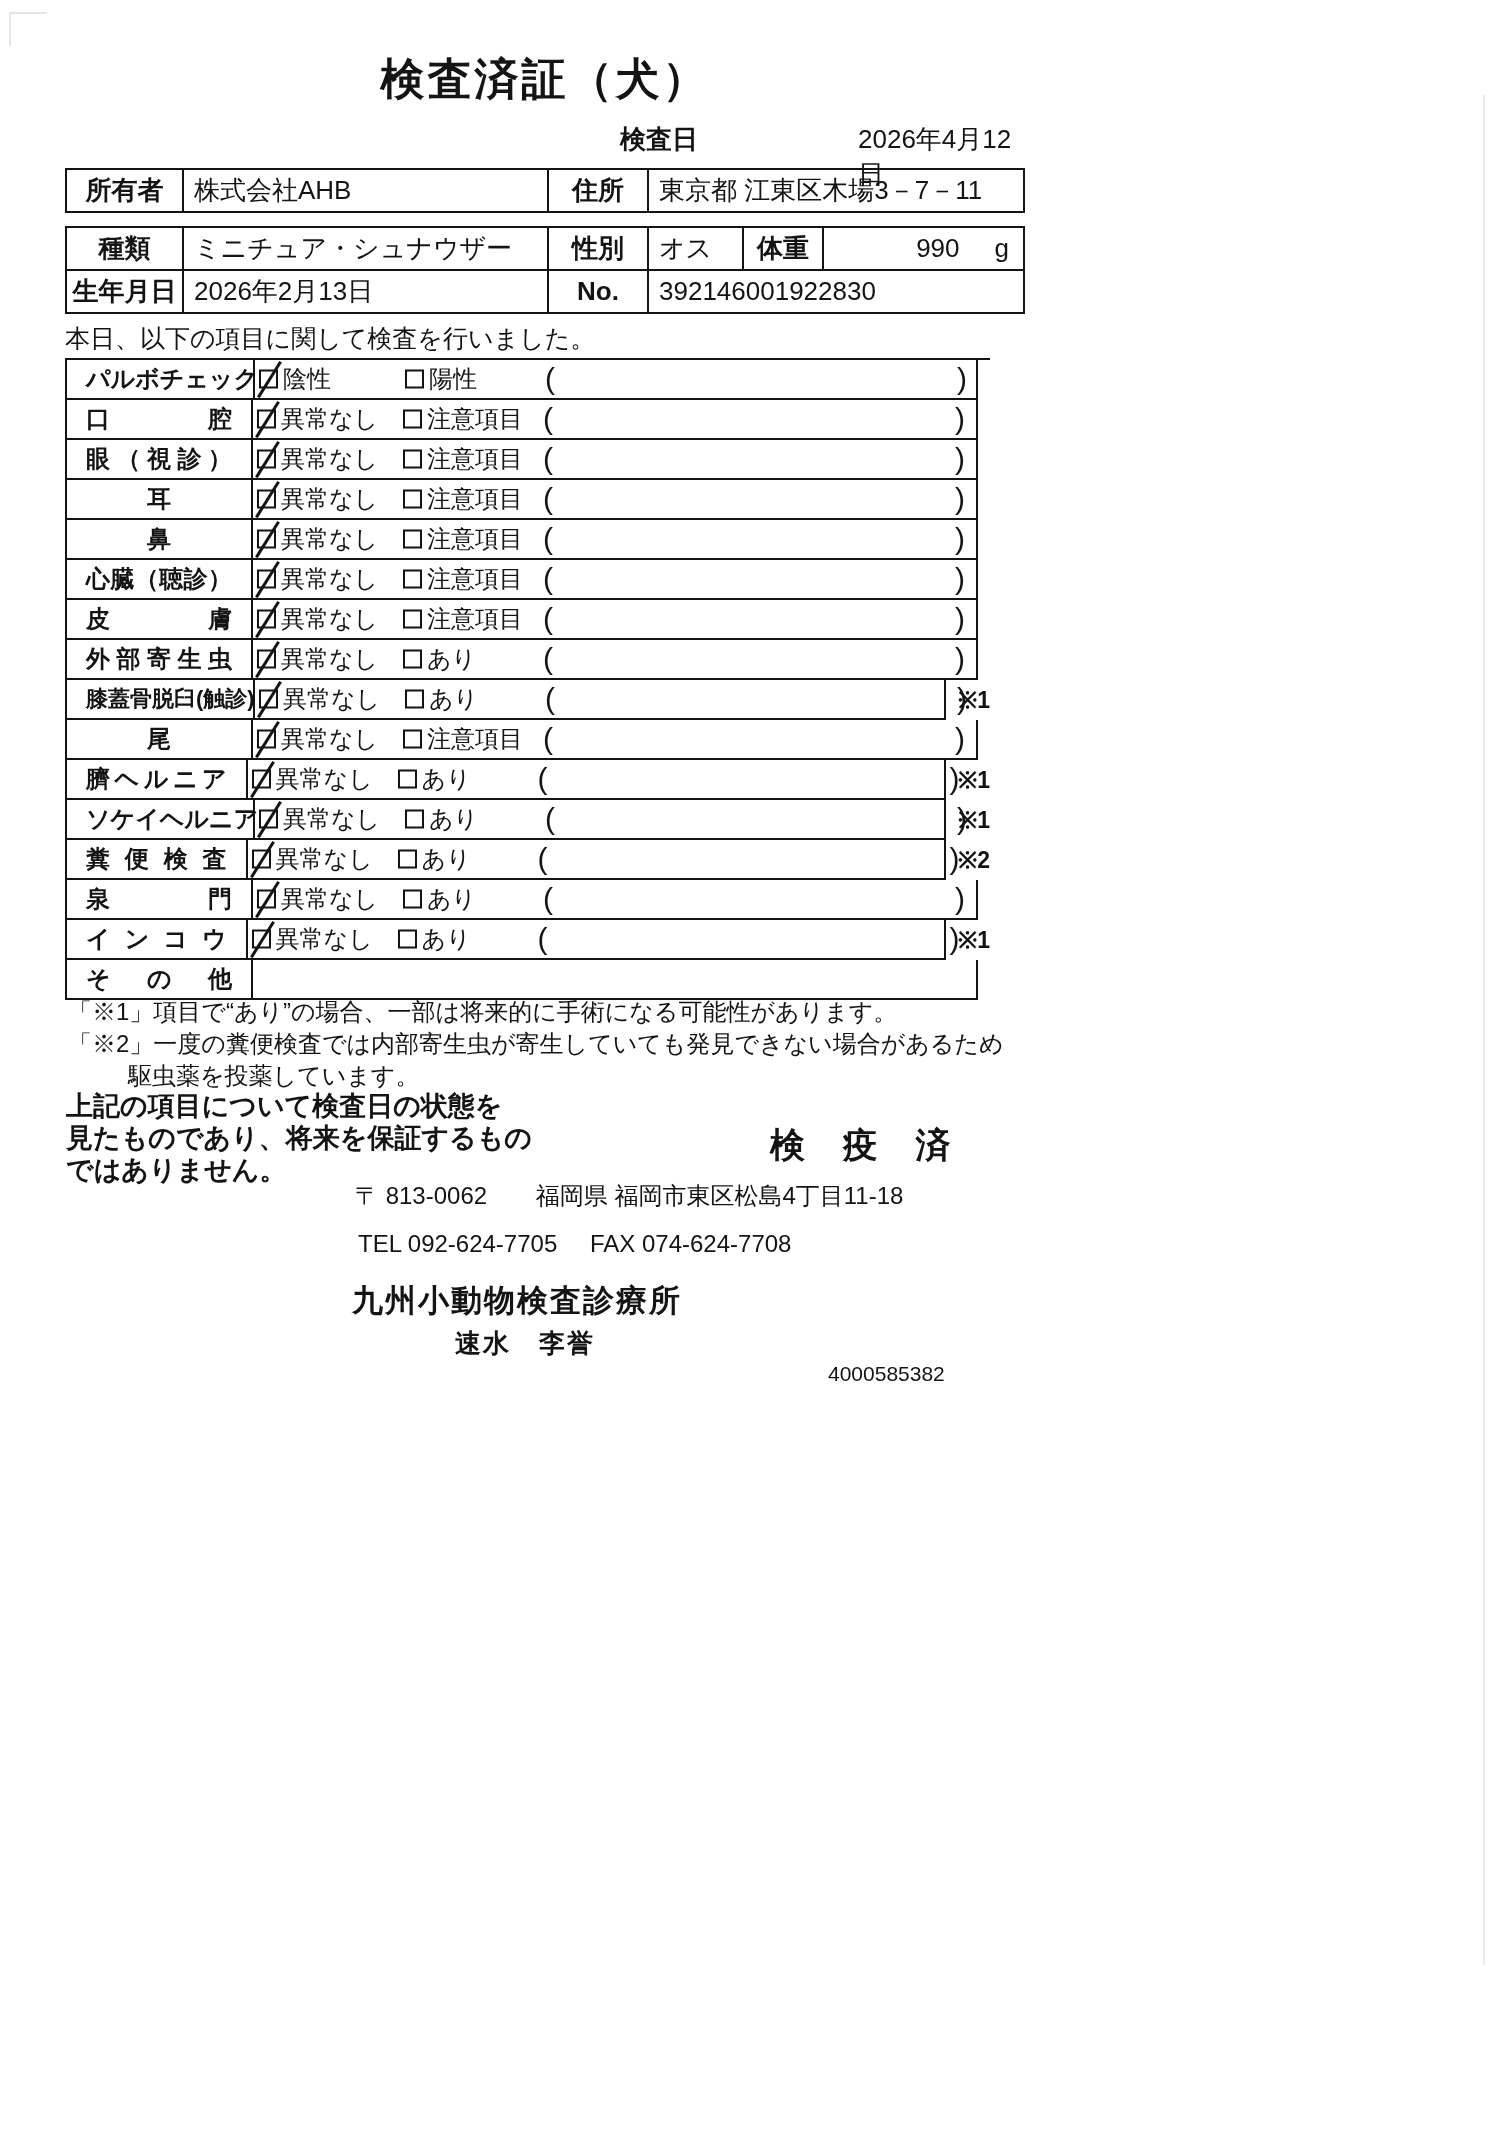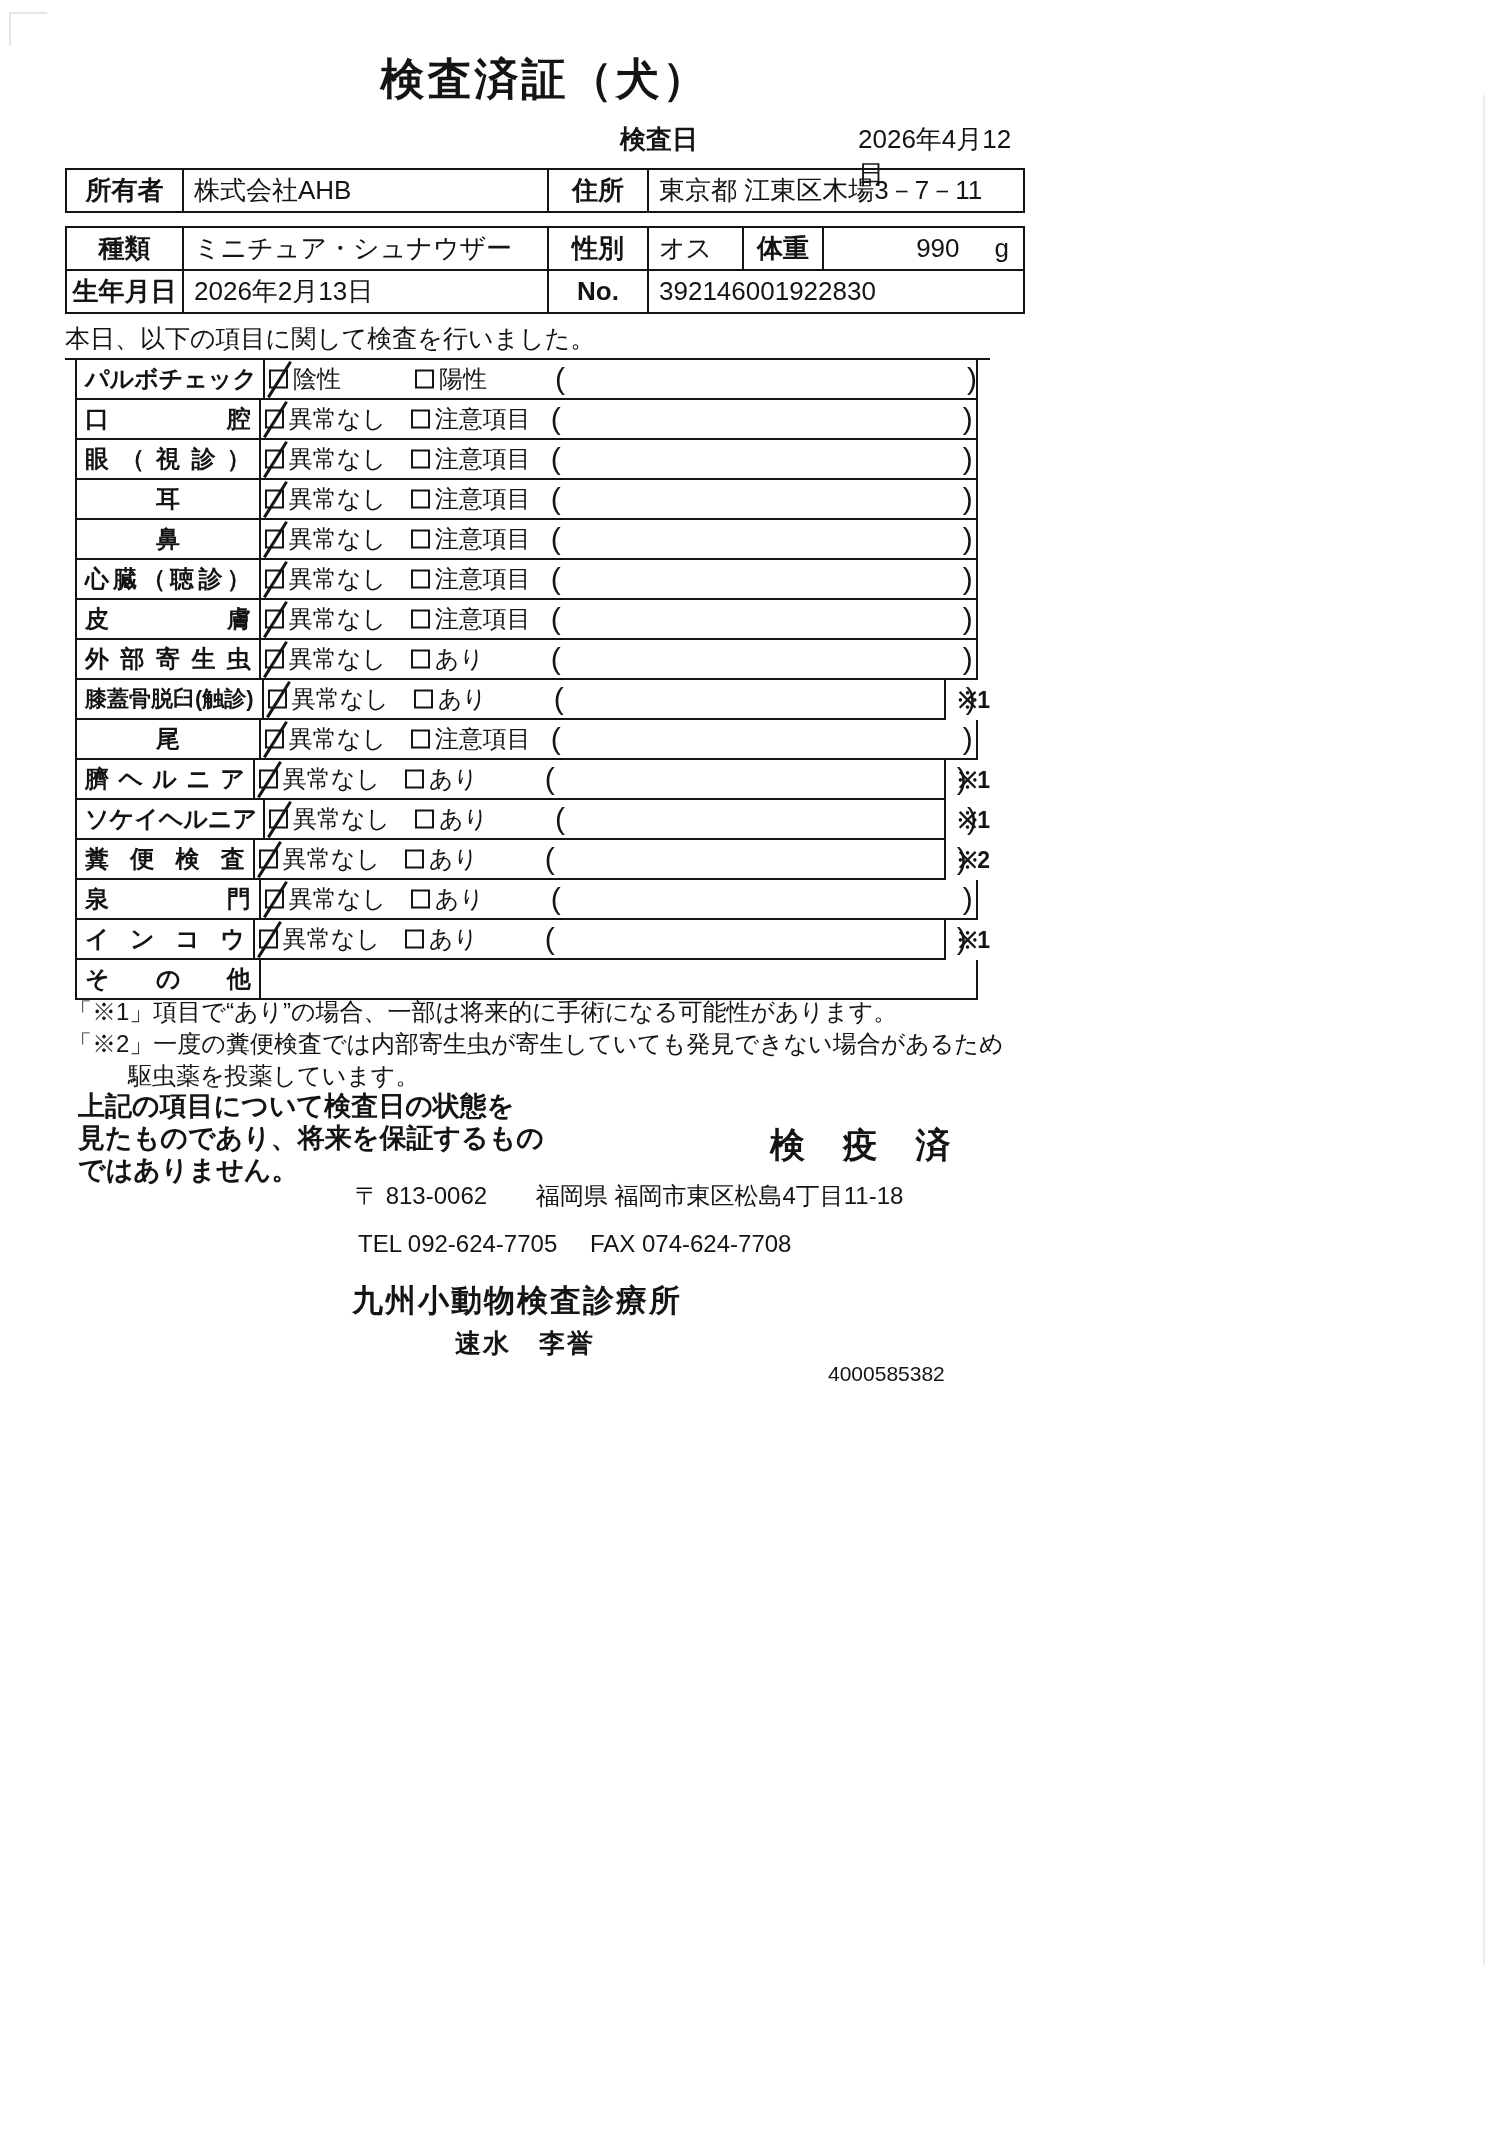--- a/index.html
+++ b/index.html
@@ -45,23 +45,23 @@
   .cell.weight { justify-content: flex-end; padding-left: 14px; }
   .wu { margin-left: 35px; margin-right: 14px; }
 
   .intro { margin-top: 9px; font-size: 25px; font-weight: 500; line-height: 30px; }
 
   .check-table { margin-top: 5px; width: 925px; border-top: 2px solid #141414; }
   .check-row { display: flex; height: 40px; align-items: stretch; }
   .cl-label {
     width: 190px; box-sizing: border-box;
     border-left: 2px solid #141414; border-right: 2px solid #141414; border-bottom: 2px solid #141414;
-    padding: 0 8px; font-size: 24px; font-weight: 600; line-height: 37px;
+    padding: 0 19px; font-size: 24px; font-weight: 600; line-height: 37px;
     text-align: justify; text-align-last: justify;
-    white-space: nowrap; overflow: visible; margin-left: 10px;
+    white-space: nowrap; overflow: visible;
   }
   .cl-label.single { text-align: center; text-align-last: center; }
   .cl-label.long { font-size: 22px; letter-spacing: 0; }
   .cl-content {
     width: 735px; box-sizing: border-box; position: relative;
     border-right: 2px solid #141414; border-bottom: 2px solid #141414;
   }
   .cl-content > span { position: absolute; top: 0; bottom: 0; display: flex; align-items: center; }
   .cb {
     width: 19px; height: 19px; box-sizing: border-box;
@@ -80,21 +80,21 @@
   .paren { font-size: 30px; font-weight: 400; }
   .po { left: 290px; } .pc { left: 702px; }
   .paren-text { left: 322px; font-size: 27px; font-weight: 700; letter-spacing: 0.5px; white-space: nowrap; }
   .note-mark { margin-left: 12px; line-height: 40px; font-size: 23px; font-weight: 700; white-space: nowrap; }
 
   .footnote { position: absolute; font-size: 24px; font-weight: 500; white-space: nowrap; }
   .fn1 { left: 68px; top: 996px; }
   .fn2a { left: 68px; top: 1028px; }
   .fn2b { left: 128px; top: 1060px; }
 
-  .disclaimer { position: absolute; left: 78px; top: 1090px; font-size: 27px; font-weight: 700; line-height: 32px; }
+  .disclaimer { position: absolute; left: 66px; top: 1090px; font-size: 27px; font-weight: 700; line-height: 32px; }
 
   .stamp { position: absolute; left: 770px; top: 1122px; font-size: 35px; font-weight: 600; letter-spacing: 14px; white-space: nowrap; }
 
   .postal-row { position: absolute; left: 355px; top: 1180px; font-size: 24px; font-weight: 500; white-space: nowrap; }
   .postal-row .addr { margin-left: 42px; }
   .tel-row { position: absolute; left: 358px; top: 1230px; font-size: 24px; font-weight: 500; white-space: nowrap; }
   .tel-row .fax { margin-left: 26px; }
   .clinic-name { position: absolute; left: 352px; top: 1280px; font-size: 31px; font-weight: 600; letter-spacing: 2px; white-space: nowrap; }
   .vet-name { position: absolute; left: 455px; top: 1326px; font-size: 26px; font-weight: 600; letter-spacing: 2px; white-space: nowrap; }
   .serial { position: absolute; left: 828px; top: 1362px; font-size: 21px; font-weight: 500; }

